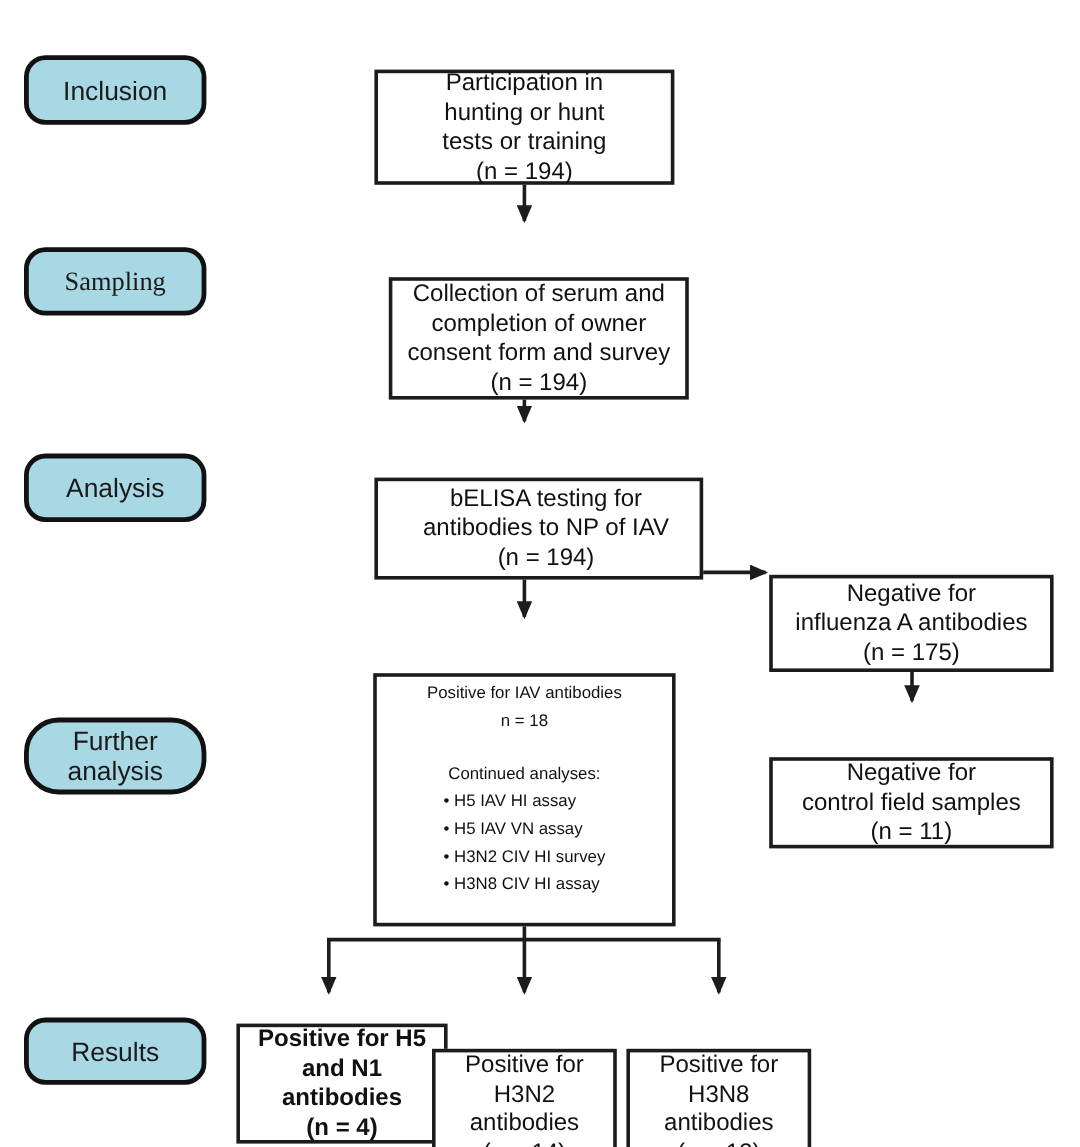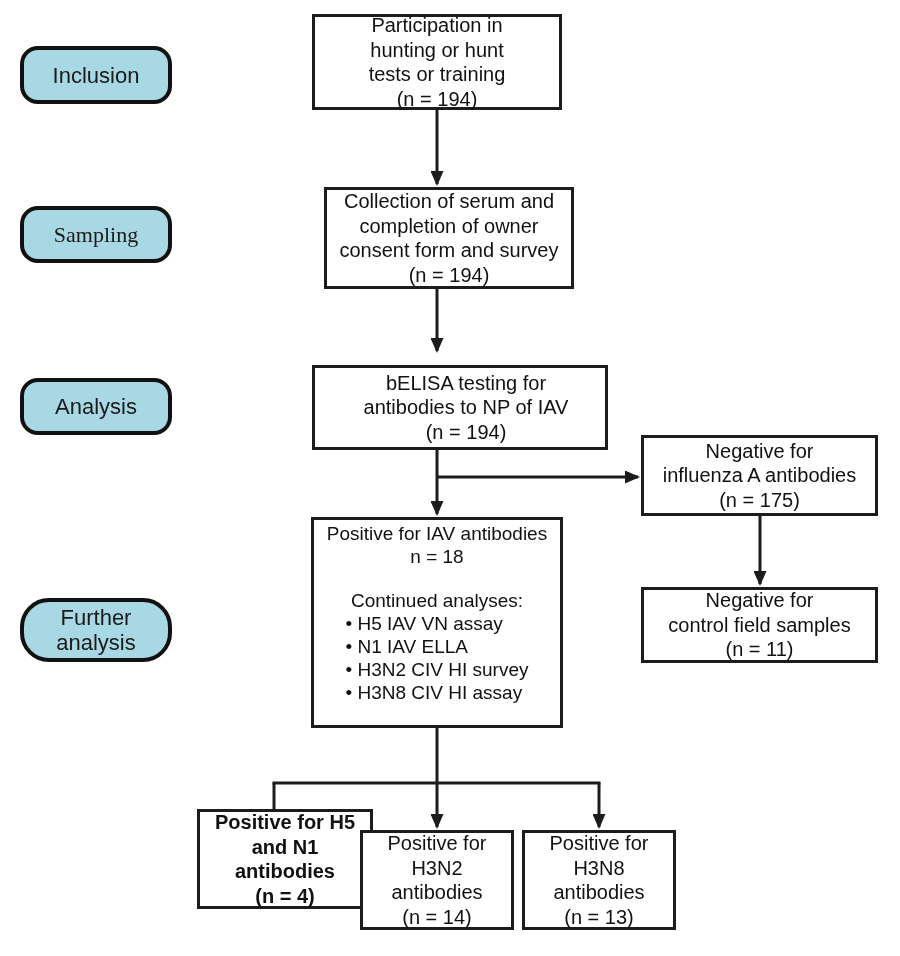--- a/index.html
+++ b/index.html
@@ -44,26 +44,27 @@
     box-sizing: border-box;
     display: flex;
     flex-direction: column;
     align-items: center;
     justify-content: center;
     text-align: center;
     font-size: 20px;
     line-height: 24.5px;
     color: #111111;
     padding: 2px 4px;
+    margin-top: 44px;
   }
   .flow-box .box-text {
     white-space: pre-line;
   }
   .big-box {
-    font-size: 19px;
+    font-size: 14px;
     line-height: 23px;
     justify-content: flex-start;
   }
   .big-box .box-title { white-space: pre-line; }
   .big-box .box-subtitle { margin-top: 21px; }
   .big-box .bullet-list {
     text-align: left;
     margin: 0 auto;
     width: -moz-fit-content;
     width: fit-content;
@@ -92,54 +93,55 @@
       <line x1="274" y1="783" x2="274" y2="827" marker-end="url(#arrowhead)"></line>
       <line x1="599" y1="783" x2="599" y2="827" marker-end="url(#arrowhead)"></line>
     </g>
   </svg>
 
   <div class="stage-pill" style="top:46px;height:58px;">Inclusion</div>
   <div class="stage-pill" style="top:206px;height:57px;font-family:Liberation Serif, serif;">Sampling</div>
   <div class="stage-pill" style="top:378px;height:57px;">Analysis</div>
   <div class="stage-pill" style="top:598px;height:64px;border-radius:29px;">Further
 analysis</div>
+  <div class="stage-pill" style="top:848px;height:56px;">Results</div>
 
   <div class="flow-box" style="left:312px;top:14px;width:250px;height:96px;">
     <div class="box-text">Participation in
 hunting or hunt
 tests or training
 (n = 194)</div>
   </div>
 
   <div class="flow-box" style="left:324px;top:187px;width:250px;height:102px;">
     <div class="box-text">Collection of serum and
 completion of owner
 consent form and survey
 (n = 194)</div>
   </div>
 
-  <div class="flow-box" style="left:312px;top:365px;width:296px;height:85px;padding-left:16px;">
+  <div class="flow-box" style="left:312px;top:354px;width:274px;height:85px;padding-left:16px;">
     <div class="box-text">bELISA testing for
 antibodies to NP of IAV
 (n = 194)</div>
   </div>
 
   <div class="flow-box" style="left:641px;top:435px;width:237px;height:81px;">
     <div class="box-text">Negative for
 influenza A antibodies
 (n = 175)</div>
   </div>
 
   <div class="flow-box big-box" style="left:311px;top:517px;width:252px;height:211px;">
     <div class="box-title">Positive for IAV antibodies
 n = 18</div>
     <div class="box-subtitle">Continued analyses:</div>
     <div class="bullet-list">
+      <span class="bullet-item">• H5 IAV HI assay</span>
       <span class="bullet-item">• H5 IAV VN assay</span>
-      <span class="bullet-item">• N1 IAV ELLA</span>
       <span class="bullet-item">• H3N2 CIV HI survey</span>
       <span class="bullet-item">• H3N8 CIV HI assay</span>
     </div>
   </div>
 
   <div class="flow-box" style="left:641px;top:587px;width:237px;height:76px;">
     <div class="box-text">Negative for
 control field samples
 (n = 11)</div>
   </div>

